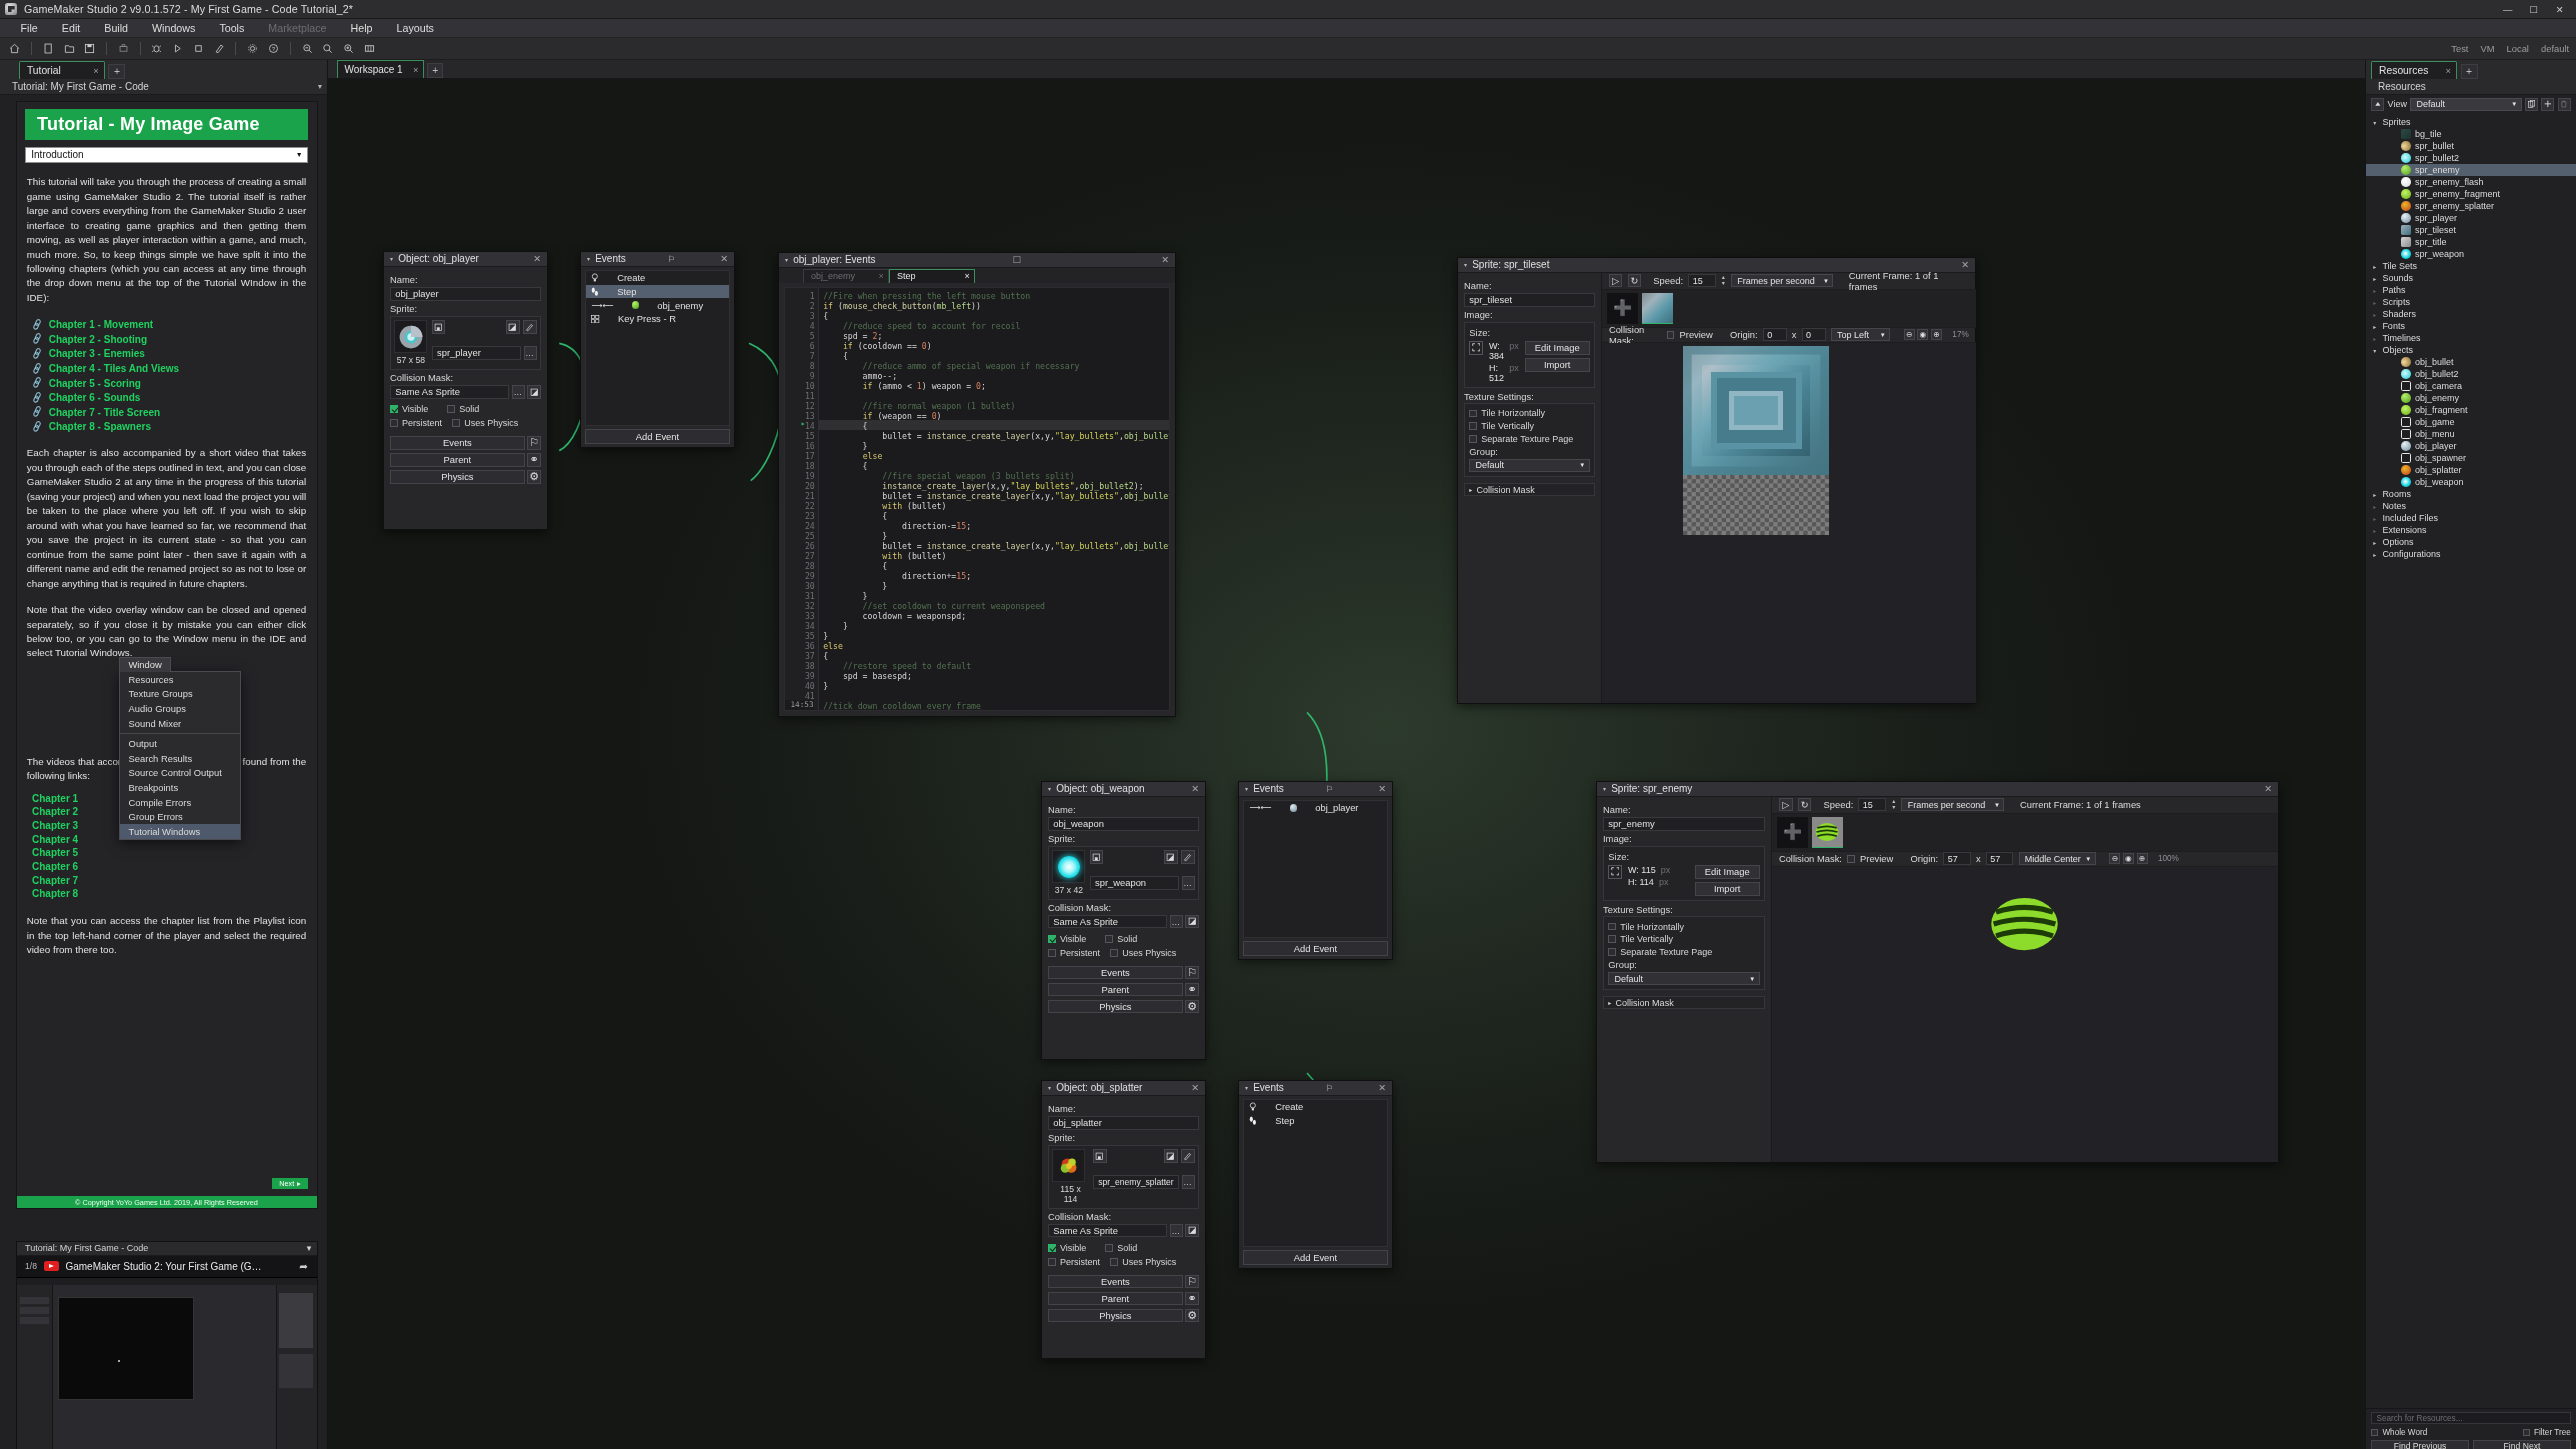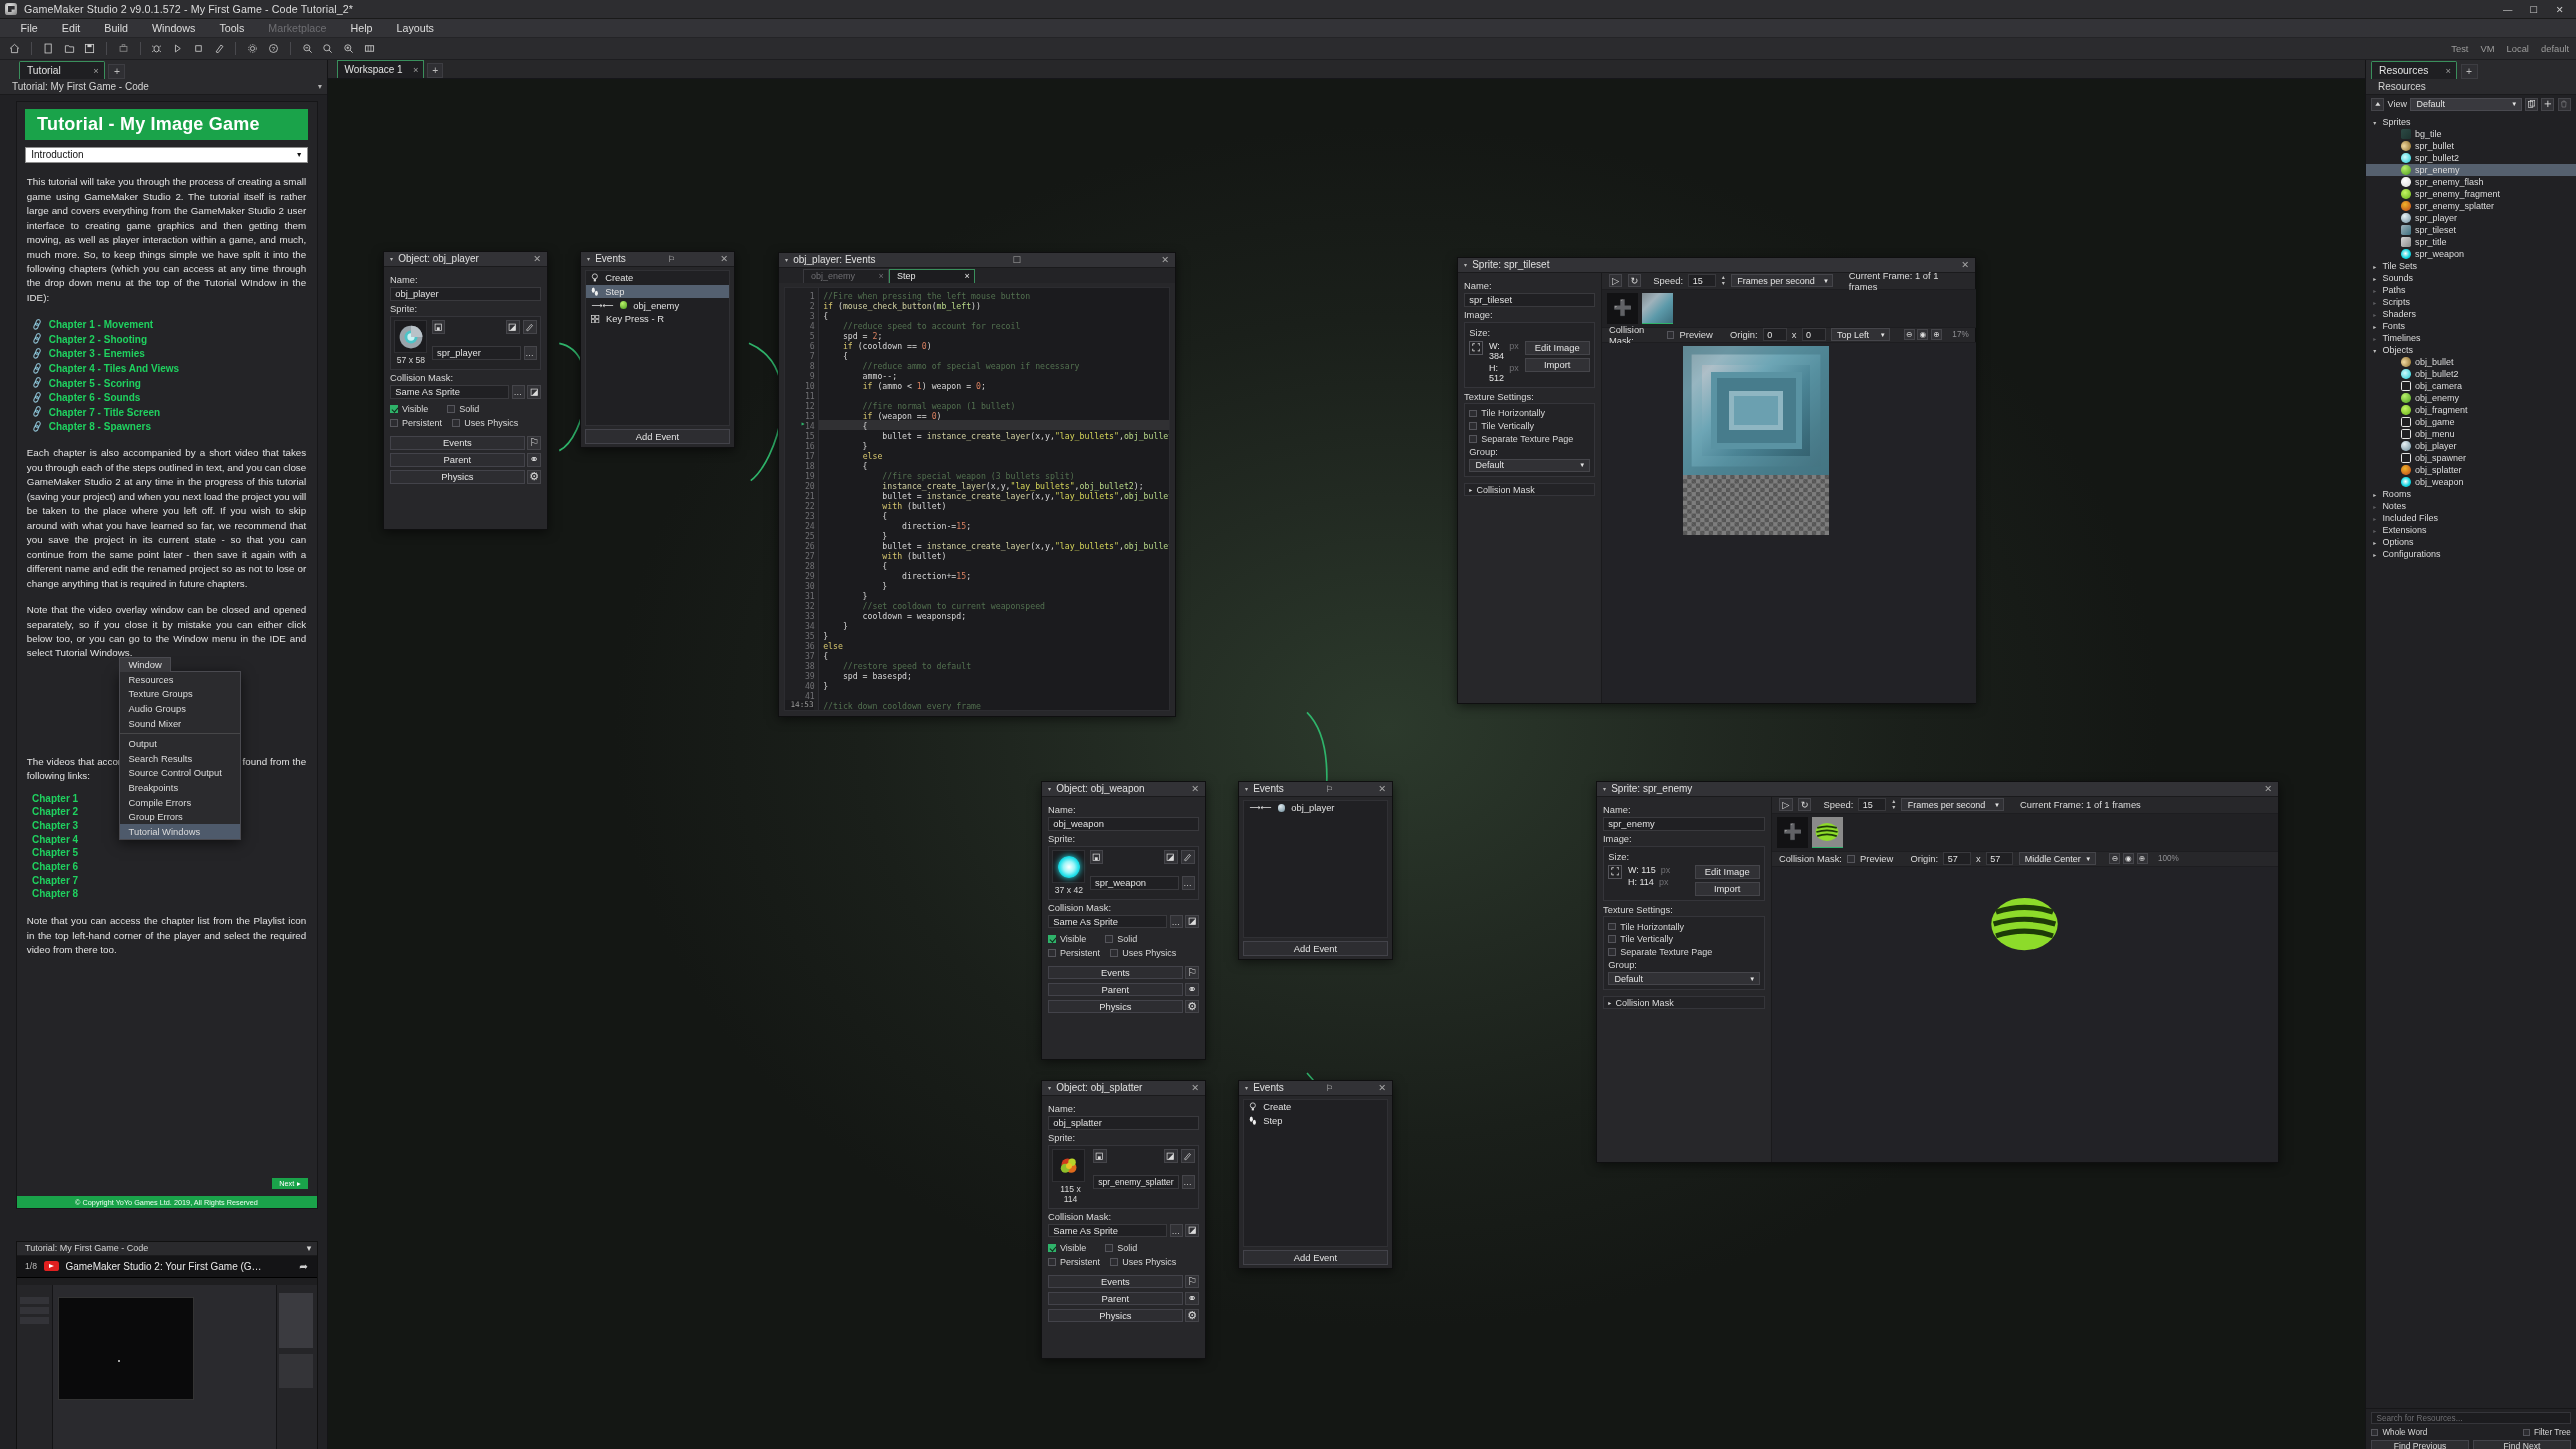--- a/index.html
+++ b/index.html
@@ -209,21 +209,21 @@
   .cb.on:after{ content:"";position:absolute;left:1.7px;top:0px;width:2.6px;height:5.2px;
     border:solid #0f2a1a; border-width:0 1.3px 1.3px 0; transform:rotate(42deg); }
   .cbrow{ display:flex; align-items:center; gap:4.3px; font-size:9px; color:#d8d8d8; }
   .bigbtn{
     height:13.7px; background:#2d2d31; border:0.9px solid #43434a; display:flex;
     align-items:center; justify-content:center; font-size:9.4px; color:#e4e4e4; position:relative;
   }
 
   
   .evlist{ background:#202023; border:0.9px solid #303034; }
-  .evitem{ height:13.7px; display:flex; align-items:center; gap:6px; padding-left:5.2px; font-size:9.4px; color:#e0e0e0;}
+  .evitem{ height:13.7px; display:flex; align-items:center; gap:18px; padding-left:5.2px; font-size:9.4px; color:#e0e0e0;}
   .evitem.sel{ background:#546070; }
   .addevent{ height:14.6px;background:#2d2d31;border:0.9px solid #43434a;display:flex;
     align-items:center;justify-content:center;font-size:9.4px;color:#e4e4e4;}
 
   
   .codetabs{ height:15.5px; display:flex; align-items:flex-end; padding-left:24px; background:#232326; }
   .codetabs .ct{
     height:14.6px;min-width:86px;background:#202023;border:0.9px solid #3a3a3f;border-bottom:none;
     display:flex;align-items:center;justify-content:space-between;padding:0 4.3px 0 6.9px;font-size:9px;color:#6e6e72;
   }

